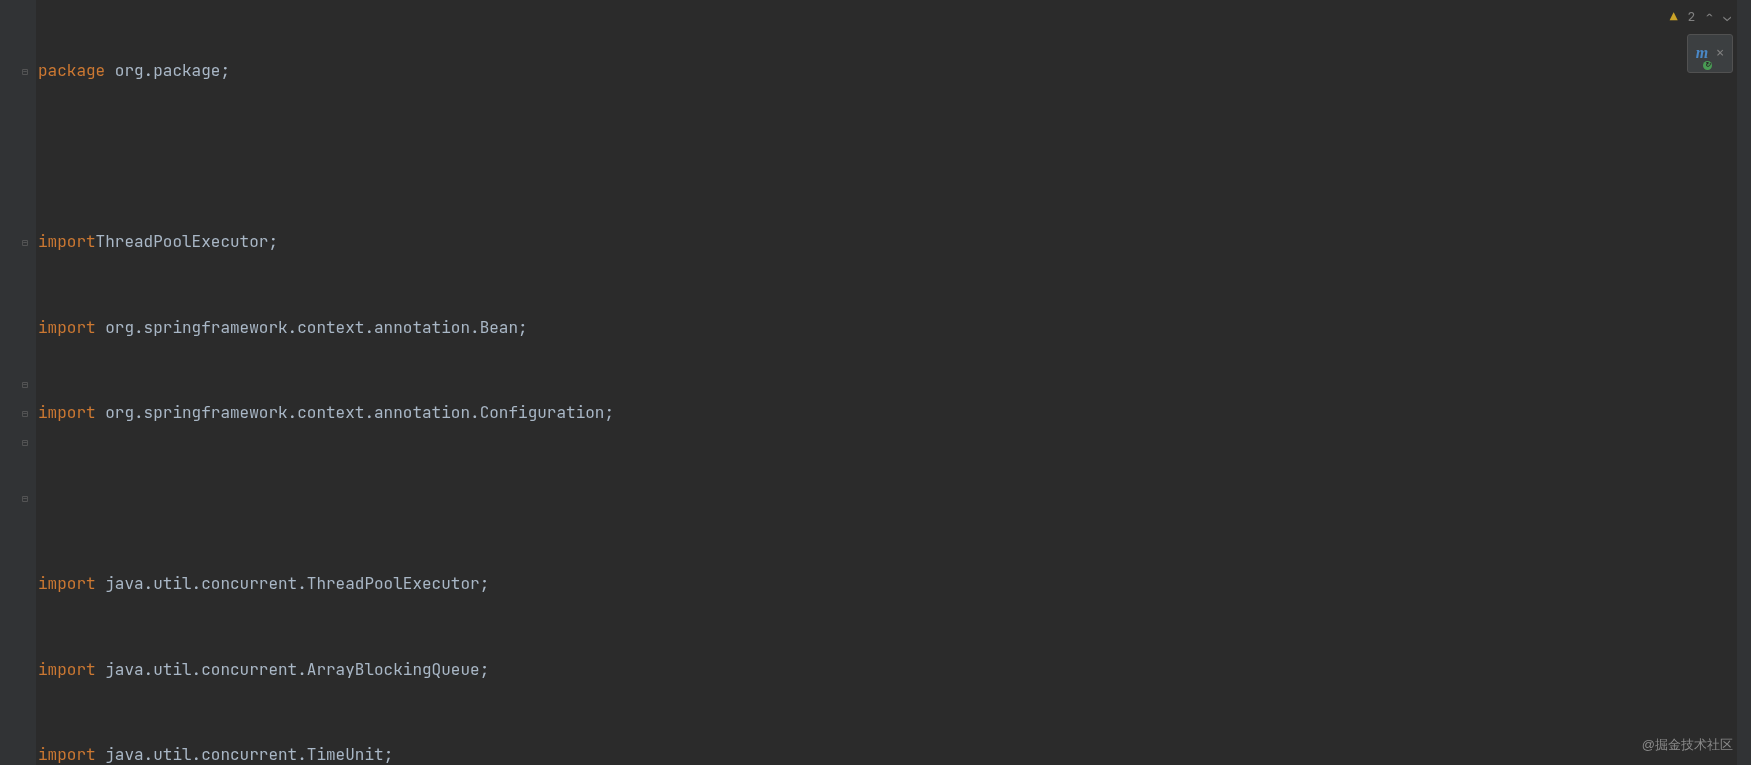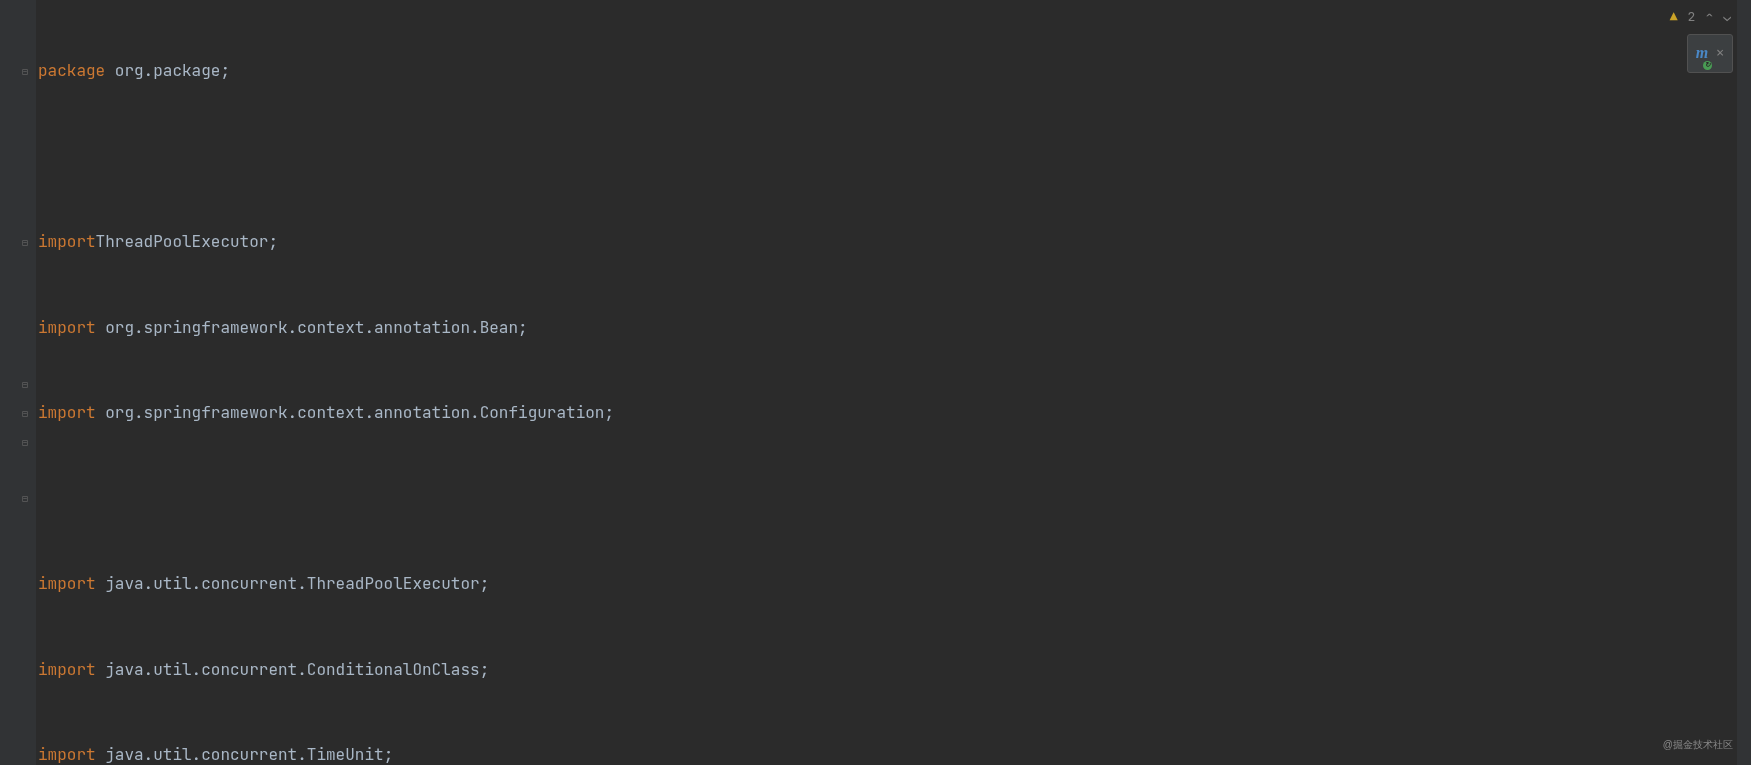--- a/index.html
+++ b/index.html
@@ -113,21 +113,21 @@
     display: flex;
     align-items: center;
     justify-content: center;
   }
   .close-x { color: #808080; font-size: 13px; cursor: pointer; }
   .watermark {
     position: absolute;
     bottom: 6px;
     right: 18px;
     color: #8a8a8a;
-    font-size: 10px;
+    font-size: 13px;
     font-family: sans-serif;
   }
 </style>
 </head>
 <body>
 
 <div class="gutter"></div>
 
 <div class="gutter-icons">
   <span class="gutter-icon" style="top:57px;">
@@ -168,21 +168,21 @@
 <div class="error-stripe"></div>
 
 <div class="editor-area">
   <div class="code-line"><span class="kw">package</span><span> org.package;</span></div>
   <div class="code-line"></div>
   <div class="code-line"><span class="kw">import</span><span class="cls">ThreadPoolExecutor</span><span>;</span></div>
   <div class="code-line"><span class="kw">import</span><span> org.springframework.context.annotation.</span><span class="cls">Bean</span><span>;</span></div>
   <div class="code-line"><span class="kw">import</span><span> org.springframework.context.annotation.</span><span class="cls">Configuration</span><span>;</span></div>
   <div class="code-line"></div>
   <div class="code-line"><span class="kw">import</span><span> java.util.concurrent.</span><span class="cls">ThreadPoolExecutor</span><span>;</span></div>
-  <div class="code-line"><span class="kw">import</span><span> java.util.concurrent.</span><span class="cls">ConditionalOnClass</span><span>;</span></div>
+  <div class="code-line"><span class="kw">import</span><span> java.util.concurrent.</span><span class="cls">ArrayBlockingQueue</span><span>;</span></div>
   <div class="code-line"><span class="kw">import</span><span> java.util.concurrent.</span><span class="cls">TimeUnit</span><span>;</span></div>
   
   
   
   
   
   
   
   
   

